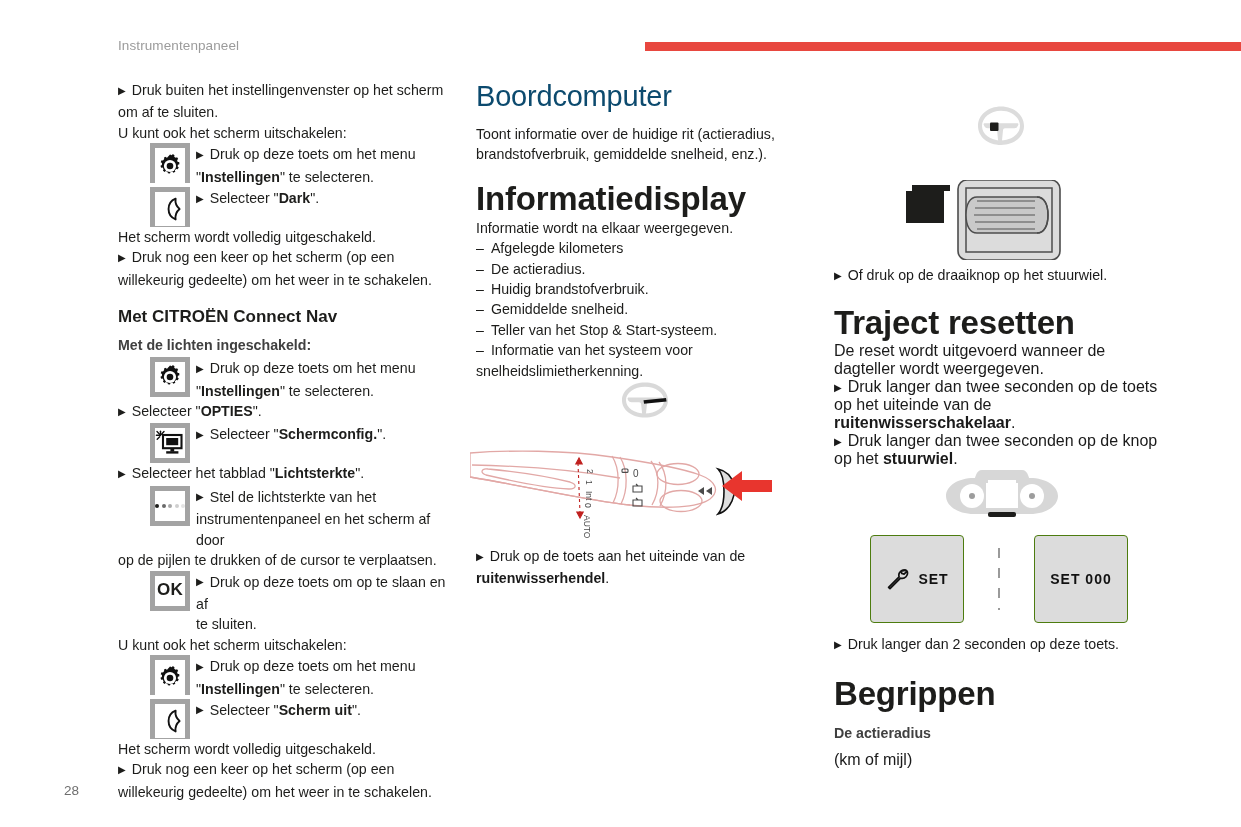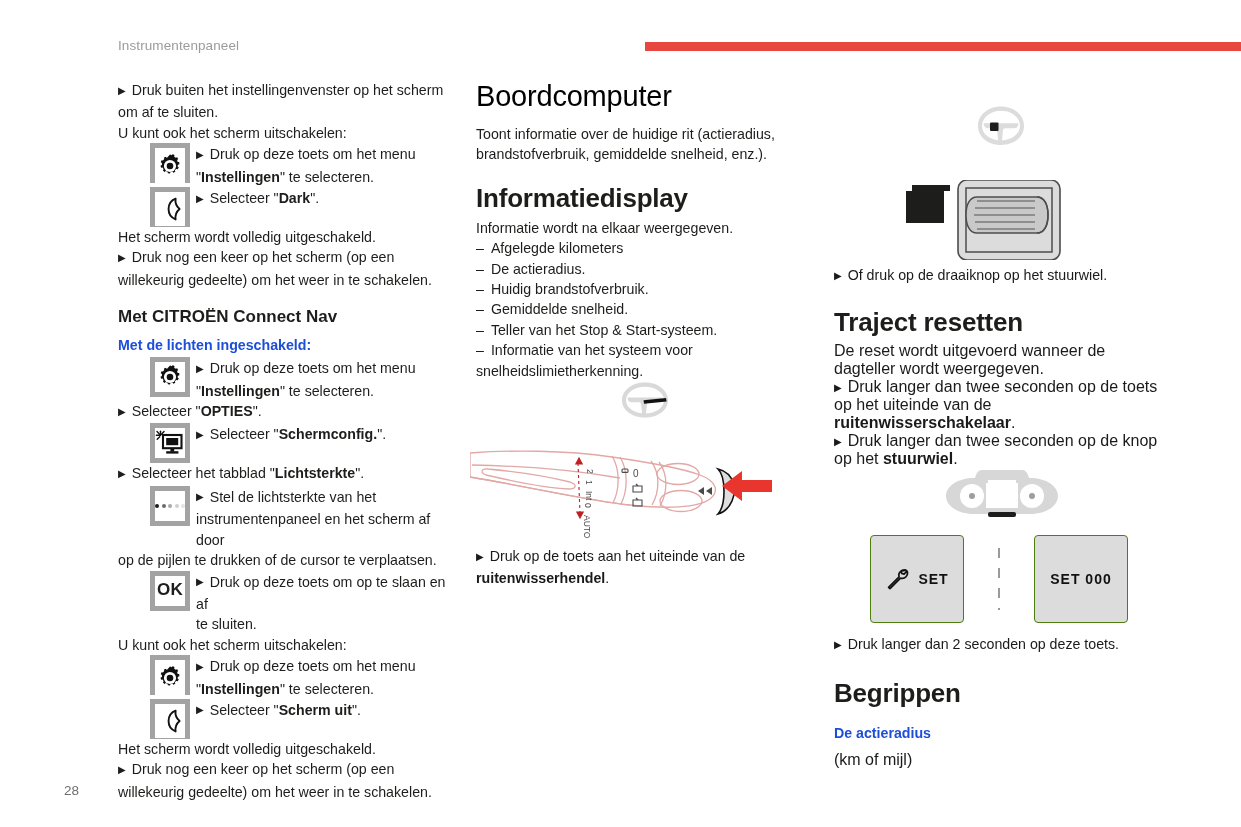--- a/index.html
+++ b/index.html
@@ -76,44 +76,44 @@
   .dash::before {
     content: "\2013";
     margin-right: 7px;
   }
 
   
   h1.h-big {
     margin: 0 0 12px 0;
     font-size: 29px;
     font-weight: 400;
-    color: #000000;
+    color: #0c4a6e;
     letter-spacing: -0.2px;
     line-height: 32px;
   }
   h2.h-2 {
     margin: 20px 0 6px 0;
-    font-size: 26px;
+    font-size: 33px;
     font-weight: bold;
     color: #1d1d1b;
     letter-spacing: -0.2px;
     line-height: 27px;
   }
   h3.h-3 {
     margin: 16px 0 4px 0;
     font-size: 17px;
     font-weight: bold;
     color: #1d1d1b;
     line-height: 21px;
   }
   h4.h-4 {
     margin: 8px 0 2px 0;
     font-size: 14.2px;
     font-weight: bold;
-    color: #1d4ed8;
+    color: #404040;
     line-height: 20px;
   }
 
   
   .iconrow {
     display: flex;
     align-items: flex-start;
     margin: 0;
   }
   .iconbox {

